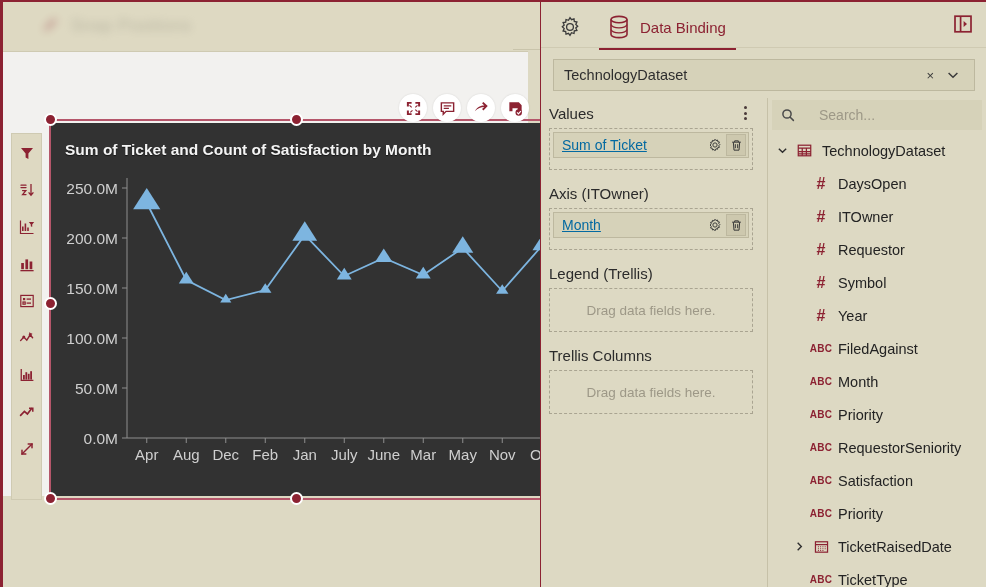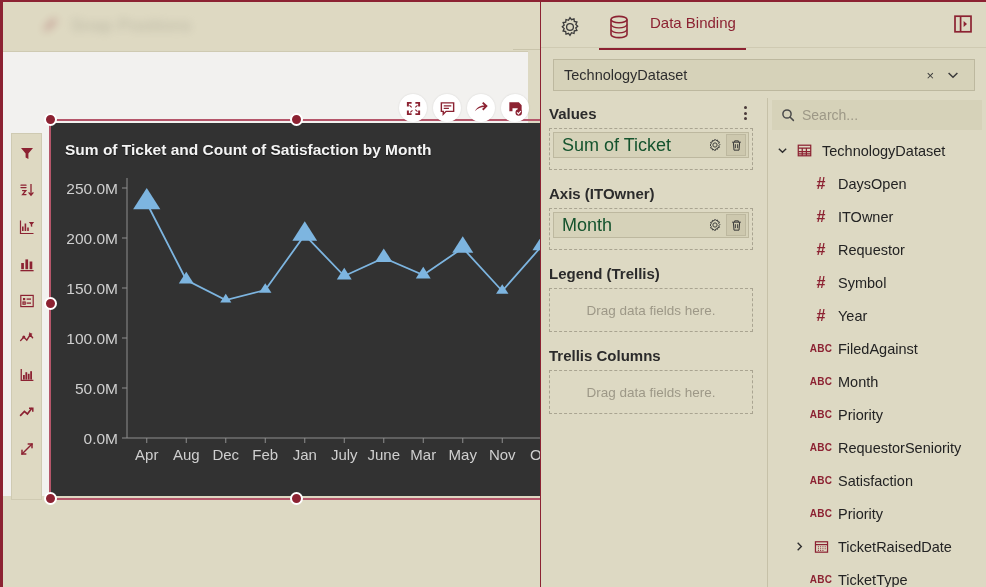--- a/index.html
+++ b/index.html
@@ -162,21 +162,21 @@
     padding: 0 8px 0 12px;
   }
   #gear-btn {
     width: 34px; height: 34px;
     margin-bottom: 6px;
     display: flex; align-items: center; justify-content: center;
     color: #3a3a3a;
     cursor: pointer;
   }
   #tab-data-binding {
-    display: flex; align-items: flex-start; gap: 19px;
+    display: flex; align-items: center; gap: 9px;
     margin-left: 12px;
     padding: 0 10px 7px 8px;
     border-bottom: 3px solid #8c2232;
     cursor: pointer;
     margin-top: 40px;
   }
   #tab-data-binding .db-icon { color: #8c2232; display: flex; }
   #tab-data-binding .db-label {
     font-size: 15px; color: #8c2232;
   }
@@ -228,21 +228,21 @@
     border-right: 1px solid #c6c1a8;
     overflow: hidden;
   }
   .shelf { margin-bottom: 15px; }
   .shelf-head {
     display: flex; align-items: center;
     justify-content: space-between;
     margin-bottom: 6px;
   }
   .shelf-title {
-    font-size: 15px; color: #2b2b2b; font-weight: bold;
+    font-size: 15px; color: #2b2b2b;
   }
   .shelf-menu {
     width: 16px; height: 18px;
     display: flex; flex-direction: column;
     align-items: center; justify-content: center;
     gap: 2.5px;
     cursor: pointer;
   }
   .shelf-menu i {
     display: block; width: 3px; height: 3px;
@@ -256,22 +256,22 @@
   .chip {
     background: #d6d2b9;
     border: 1px solid #bdb89f;
     height: 26px;
     display: flex; align-items: center;
     padding: 0 2px 0 8px;
     cursor: pointer;
   }
   .chip .chip-label {
     flex: 1;
-    font-size: 18px; color: #14532d;
-    white-space: nowrap; overflow: hidden;
+    font-size: 14px; color: #0369a1;
+    white-space: nowrap; overflow: hidden; text-decoration: underline;
   }
   .chip .chip-gear,
   .chip .chip-del {
     width: 20px; height: 22px;
     display: flex; align-items: center; justify-content: center;
     color: #3a3a3a;
     cursor: pointer;
   }
   .chip .chip-del {
     background: #cdc8ae;
@@ -287,21 +287,21 @@
   
   #fields-col {
     width: 218px; height: 489px;
     overflow: hidden;
   }
   #search-box {
     margin: 2px 4px 0 4px;
     height: 30px;
     background: #d6d2b9;
     display: flex; align-items: center;
-    gap: 7px;
+    gap: 24px;
     padding: 0 9px;
     cursor: text;
   }
   #search-box .s-ico { color: #4a4a4a; display: flex; }
   #search-box .s-input {
     flex: 1;
     font-size: 14px; color: #9d9887;
   }
   #field-tree { padding-top: 4px; }
   .tree-row {

